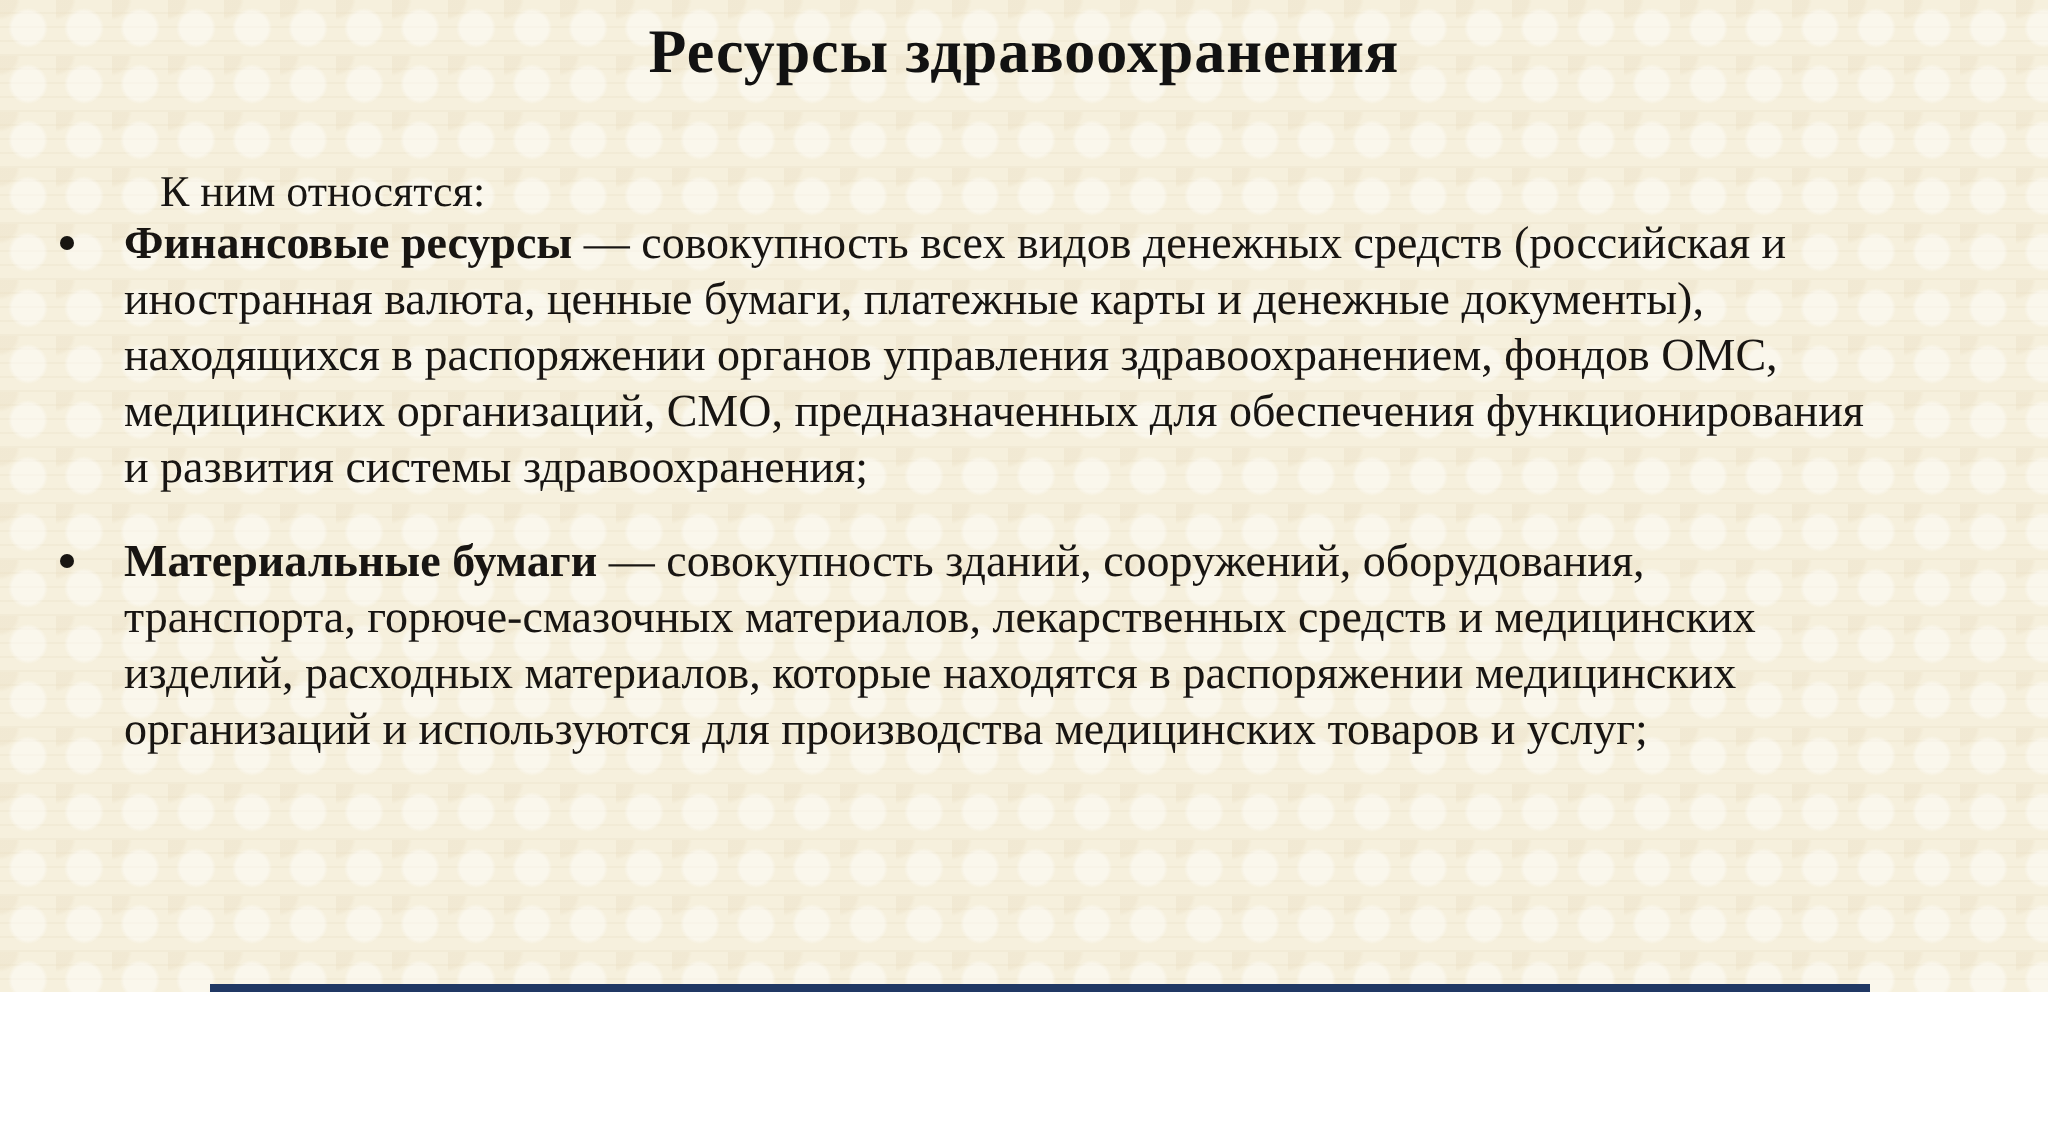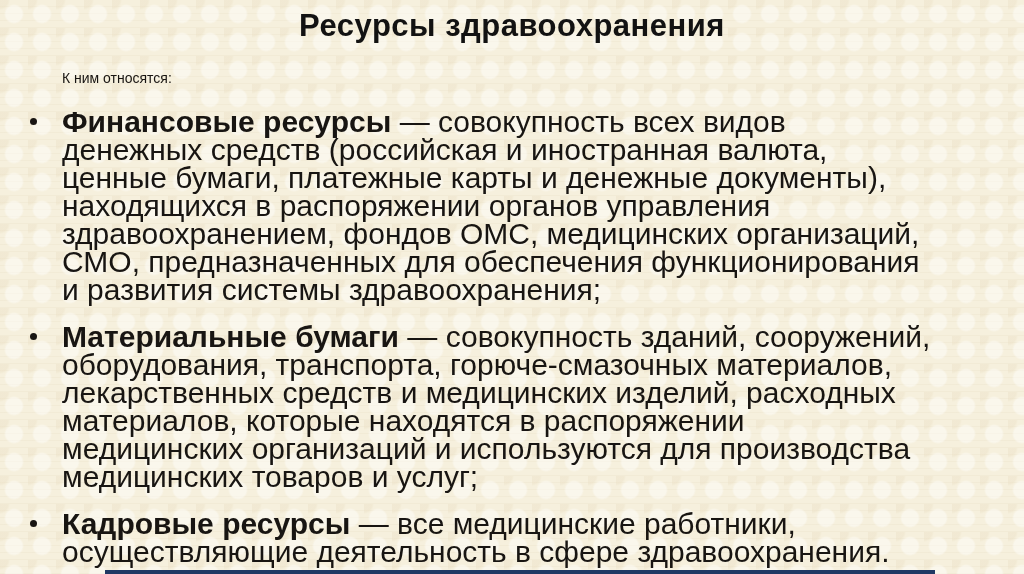--- a/index.html
+++ b/index.html
@@ -1,56 +1,56 @@
 <!DOCTYPE html>
 <html><head>
 <meta charset="utf-8">
 <style>
   html,body{margin:0;padding:0;}
   body{width:1024px;height:574px;overflow:hidden;}
   .slide{
     position:relative;
-    width:1024px;height:574px;
+    width:1024px;height:496px;
     background-color:#f6f0dd;
     background-image:
       radial-gradient(circle at 14px 14px, rgba(255,255,255,0.45) 8px, rgba(255,255,255,0) 10px),
       radial-gradient(circle at 0px 0px, rgba(233,221,193,0.35) 8px, rgba(233,221,193,0) 10px),
       repeating-linear-gradient(0deg, rgba(231,219,192,0.25) 0 1px, rgba(231,219,192,0) 1px 7px);
     background-size:28px 28px, 28px 28px, 28px 28px;
-    font-family:Liberation Sans, sans-serif;
+    font-family:Liberation Serif, serif;
     color:#181512;
   }
   .title{
     margin:0;
     padding-top:8px;
     text-align:center;
     font-size:31px;
     font-weight:bold;
     letter-spacing:0.5px;
     color:#121212;
   }
   .intro{
-    margin:0;
+    margin:18px;
     position:absolute;
     left:62px;top:64px;
-    font-size:14px;
+    font-size:22px;
     line-height:28px;
   }
   .bullets{
     list-style:none;
     margin:0;padding:0;
     position:absolute;
     left:28px;top:108px;
     width:905px;
   }
   .bullets li{
     position:relative;
     padding-left:34px;
     margin-bottom:19px;
-    font-size:30px;
+    font-size:23px;
     line-height:28px;
     text-align:left;
   }
   .bullet-dot{
     position:absolute;
     left:2px;top:10px;
     width:7px;height:7px;
     border-radius:50%;
     background:#181512;
   }
@@ -73,21 +73,17 @@
 
   <ul class="bullets">
     <li>
       <span class="bullet-dot"></span>
       <span class="term">Финансовые ресурсы</span><span> — </span><span>совокупность всех видов денежных средств (российская и иностранная валюта, ценные бумаги, платежные карты и денежные документы), находящихся в распоряжении органов управления здравоохранением, фондов ОМС, медицинских организаций, СМО, предназначенных для обеспечения функционирования и развития системы здравоохранения;</span>
     </li>
     <li>
       <span class="bullet-dot"></span>
       <span class="term">Материальные бумаги</span><span> — </span><span>совокупность зданий, сооружений, оборудования, транспорта, горюче-смазочных материалов, лекарственных средств и медицинских изделий, расходных материалов, которые находятся в распоряжении медицинских организаций и используются для производства медицинских товаров и услуг;</span>
     </li>
-    <li>
-      <span class="bullet-dot"></span>
-      <span class="term">Кадровые ресурсы</span><span> — </span><span>все медицинские работники, осуществляющие деятельность в сфере здравоохранения.</span>
-    </li>
   </ul>
 
   <div class="footer-bar"></div>
 
 </div>
 
 </body></html>

